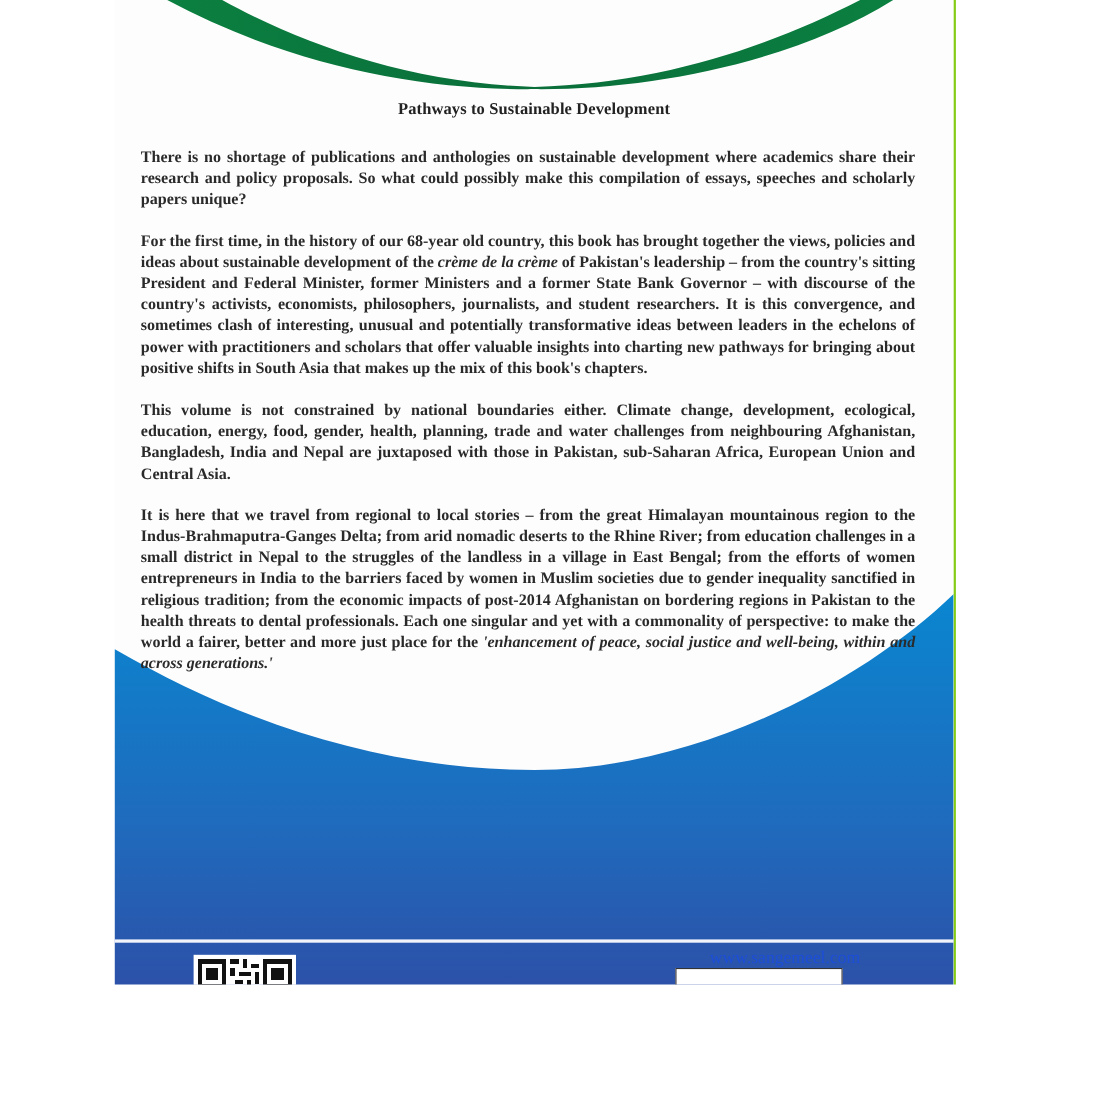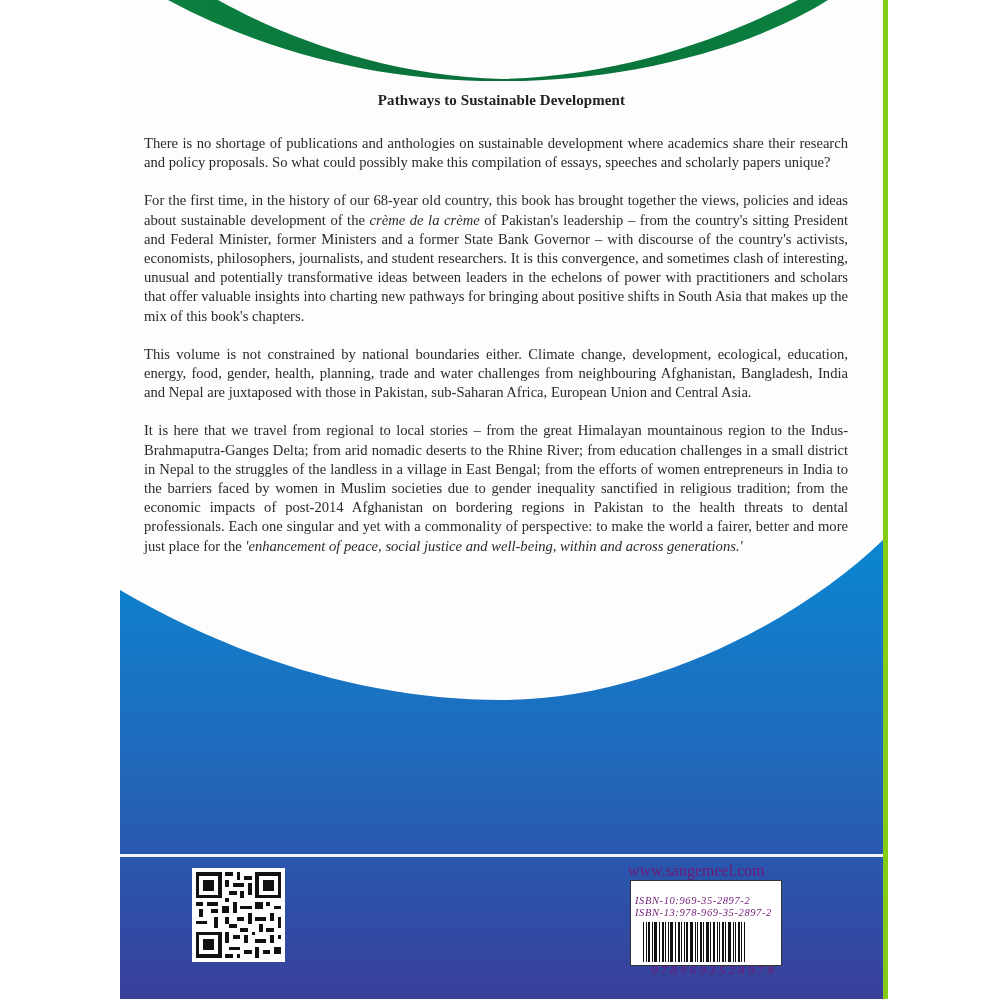--- a/index.html
+++ b/index.html
@@ -1,44 +1,44 @@
 <!DOCTYPE html>
 <html><head>
   <meta charset="utf-8">
   <style>
     html, body { margin: 0; padding: 0; }
     body {
       width: 1000px; height: 1000px; background: #ffffff; position: relative; overflow: hidden;
       font-family: "Liberation Serif", "DejaVu Serif", serif;
     }
     .cover {
-      position: absolute; left: 120px; top: 0; width: 763px; height: 999px;
-      background: #fdfdfd; border-right: 5px solid #84cc16; overflow: hidden;
+      position: absolute; left: 104px; top: 0; width: 763px; height: 895px;
+      background: #fdfdfd; border-right: 2px solid #84cc16; overflow: hidden;
     }
     .arc-svg { position: absolute; left: 0; top: 0; }
     .title {
       position: absolute; left: 0; width: 763px; top: 92px; text-align: center;
       font-weight: bold; font-size: 15px; color: #222; letter-spacing: 0.1px;
     }
     .body-text {
       position: absolute; left: 24px; width: 716px; top: 134px;
       font-size: 14.6px; line-height: 19.2px; color: #2a2a2a; text-align: justify;
     }
-    .body-text p { margin: 0 12px 19px 0; }
+    .body-text p { margin: 0 12px 19px 0; font-weight: bold; }
     .body-text em { font-style: italic; }
     .divider {
       position: absolute; left: 0; top: 854px; width: 763px; height: 3px; background: #f2f4fb;
     }
     .qr {
       position: absolute; left: 72px; top: 868px; width: 93px; height: 94px; background: #fff;
       padding: 0; box-sizing: border-box;
     }
     .url {
-      position: absolute; left: 508px; top: 862px; width: 170px; text-align: left;
-      color: #701a75; font-size: 16px;
+      position: absolute; left: 508px; top: 862px; width: 170px; text-align: right;
+      color: #1d4ed8; font-size: 16px;
     }
     .barcode-box {
       position: absolute; left: 510px; top: 880px; width: 152px; height: 86px; background: #fff;
       border: 1px solid #333; box-sizing: border-box; padding: 14px 4px; color: #701a75; font-style: italic;
     }
     .isbn-line { font-size: 10.5px; line-height: 12px; white-space: nowrap; letter-spacing: 0.6px; }
     .bars { display: flex; align-items: stretch; height: 40px; margin-top: 3px; padding-left: 8px; }
     .bars span { display: block; background: #111; margin-right: 1.6px; }
     .ean { font-size: 13px; letter-spacing: 3.2px; line-height: 14px; margin-top: 1px; text-align: right; }
   </style>

